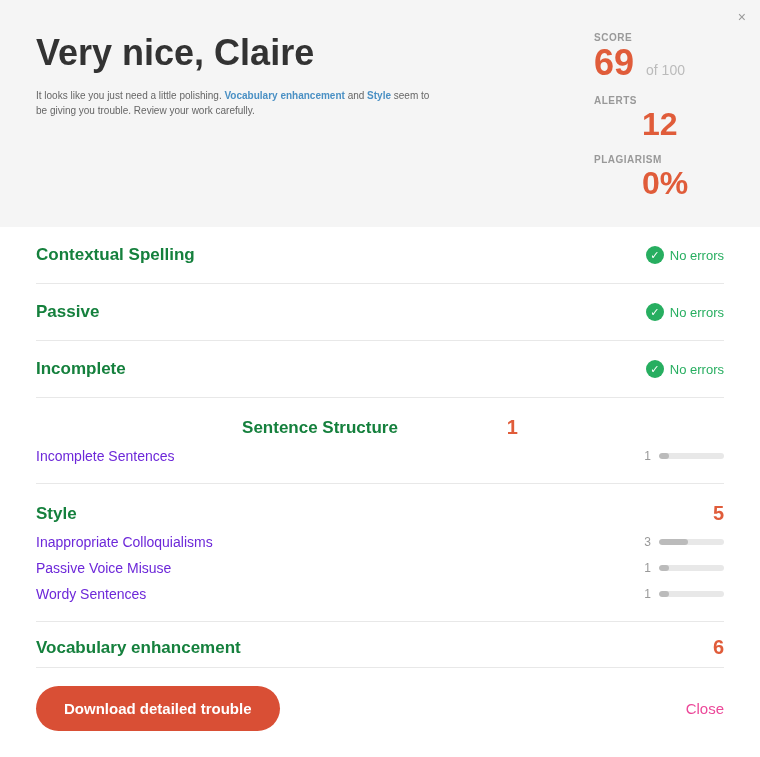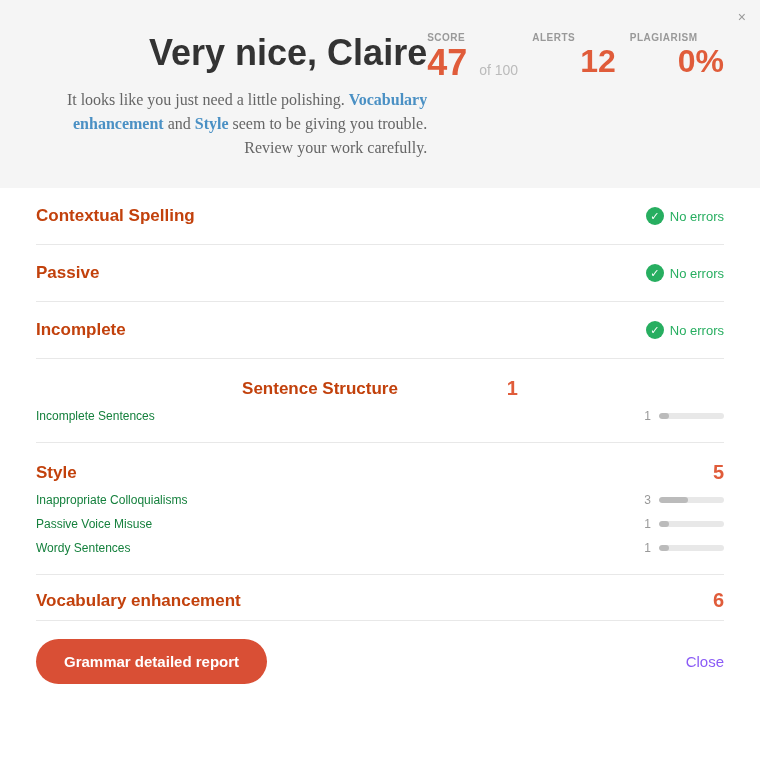--- a/index.html
+++ b/index.html
@@ -30,43 +30,41 @@
     
     .header-section {
       background: #f5f5f5;
       padding: 32px 36px 28px 36px;
       display: flex;
       justify-content: space-between;
       align-items: flex-start;
     }
     .header-left {
       flex: 1;
-      text-align: right;
     }
     .main-title {
       font-size: 36px;
       font-weight: 700;
       color: #333;
       margin-bottom: 14px;
     }
     .description {
-      font-size: 16px;
+      font-size: 10px;
       color: #666;
       line-height: 1.5;
       max-width: 400px;
-      font-family: Liberation Serif, serif;
     }
     .description a, .description strong {
       color: #4a90c4;
       font-weight: 600;
       text-decoration: none;
     }
     .header-right {
       display: flex;
-      flex-direction: row;
+      flex-direction: column;
       gap: 14px;
       min-width: 130px;
       text-align: left;
     }
     .stat-block {}
     .stat-label {
       font-size: 10px;
       font-weight: 700;
       color: #999;
       letter-spacing: 0.5px;
@@ -99,21 +97,21 @@
       justify-content: space-between;
       padding: 18px 0;
       border-bottom: 1px solid #e8e8e8;
     }
     .category-row:last-child {
       border-bottom: none;
     }
     .category-name {
       font-size: 17px;
       font-weight: 700;
-      color: #c2410c;
+      color: #15803d;
     }
     .category-right {
       display: flex;
       align-items: center;
       gap: 10px;
       min-width: 120px;
       justify-content: flex-end;
     }
     .no-errors-badge {
       display: flex;
@@ -144,22 +142,22 @@
     .sub-items {
       padding-bottom: 14px;
     }
     .sub-row {
       display: flex;
       align-items: center;
       justify-content: space-between;
       padding: 5px 0;
     }
     .sub-name {
-      font-size: 12px;
-      color: #15803d;
+      font-size: 14px;
+      color: #6d28d9;
     }
     .sub-right {
       display: flex;
       align-items: center;
       gap: 8px;
       min-width: 120px;
       justify-content: flex-end;
     }
     .sub-count {
       font-size: 12px;
@@ -192,21 +190,21 @@
       border: none;
       border-radius: 30px;
       padding: 14px 28px;
       font-size: 15px;
       font-weight: 600;
       cursor: pointer;
     }
     .close-btn {
       background: none;
       border: none;
-      color: #8b5cf6;
+      color: #ec4899;
       font-size: 15px;
       cursor: pointer;
     }
     .vocab-section {
       padding-top: 14px;
       padding-bottom: 4px;
       border-bottom: 1px solid #e8e8e8;
     }
     .vocab-header {
       display: flex;
@@ -225,21 +223,21 @@
     <div class="header-left">
       <div class="main-title">Very nice, Claire</div>
       <div class="description">
         <span>It looks like you just need a little polishing. </span><a href="#">Vocabulary enhancement</a><span> and </span><a href="#">Style</a><span> seem to be giving you trouble. Review your work carefully.</span>
       </div>
     </div>
     <div class="header-right">
       <div class="stat-block">
         <div class="stat-label">SCORE</div>
         <div class="stat-value">
-          <span>47</span><span class="of-100">of 100</span>
+          <span>69</span><span class="of-100">of 100</span>
         </div>
       </div>
       <div class="stat-block">
         <div class="stat-label">ALERTS</div>
         <div class="stat-value medium">12</div>
       </div>
       <div class="stat-block">
         <div class="stat-label">PLAGIARISM</div>
         <div class="stat-value medium">0%</div>
       </div>
@@ -343,16 +341,16 @@
         <div class="category-name">Vocabulary enhancement</div>
         <div class="category-right">
           <div class="error-count">6</div>
         </div>
       </div>
     </div>
 
   </div>
 
   <div class="footer-section">
-    <button class="download-btn">Grammar detailed report</button>
+    <button class="download-btn">Download detailed trouble</button>
     <button class="close-btn">Close</button>
   </div>
 </div>
 
 </body></html>

